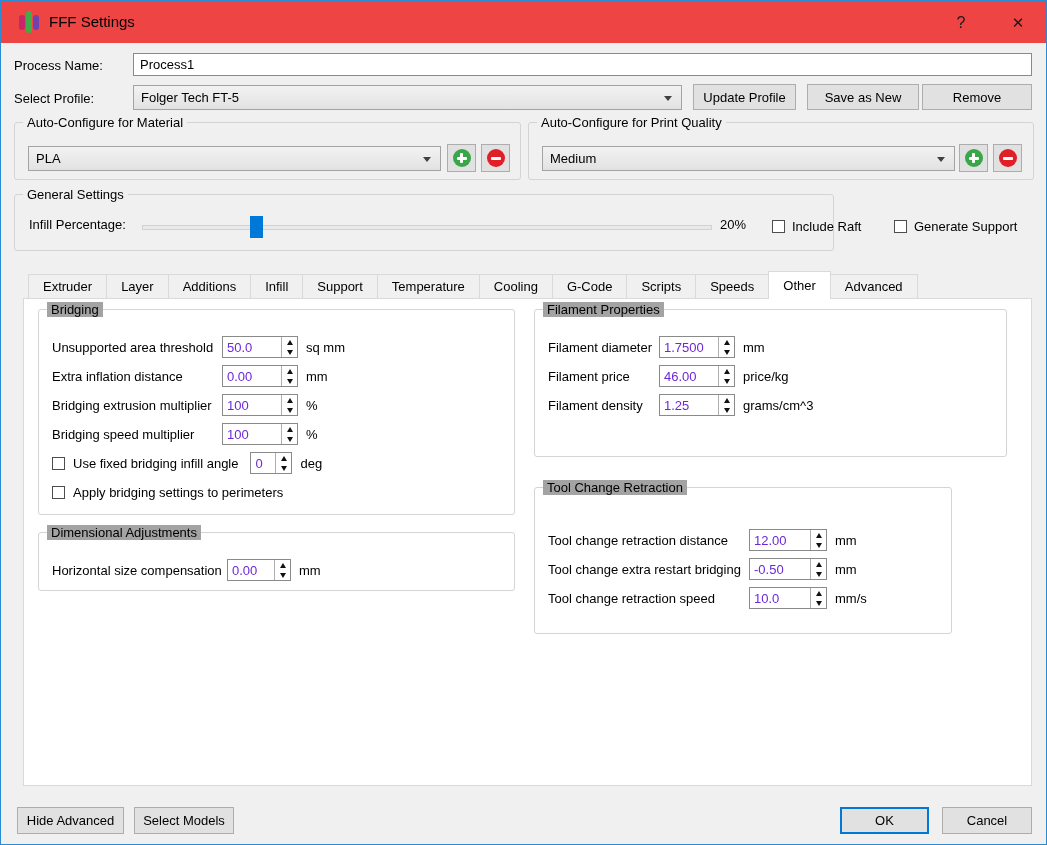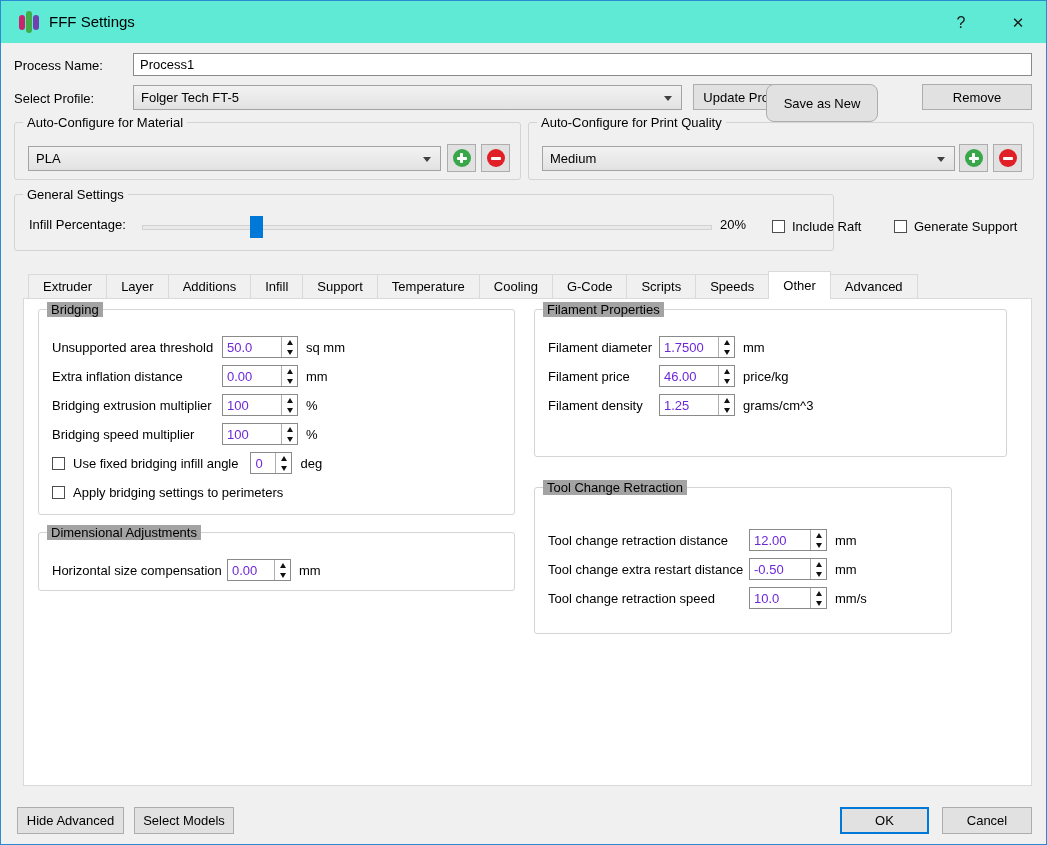--- a/index.html
+++ b/index.html
@@ -3,21 +3,21 @@
 <meta charset="utf-8">
 <style>
   html,body { margin:0; padding:0; background:#cfd8dc; }
   body { font-family:"Liberation Sans", sans-serif; font-size:13px; color:#000; }
   * { box-sizing:border-box; }
 
   .dialog { position:relative; width:1047px; height:845px; background:#f0f0f0;
             border:1px solid #2a8ad4; overflow:hidden; }
 
   
-  .titlebar { position:absolute; left:0; top:0; right:0; height:42px; background:#5eead4; }
+  .titlebar { position:absolute; left:0; top:0; right:0; height:42px; background:#ef4444; }
   .app-icon { position:absolute; left:15px; top:9px; width:26px; height:24px;
               display:flex; align-items:center; justify-content:center; gap:1px; }
   .app-icon .bar { display:block; width:6px; border-radius:3px; }
   .app-icon .b1 { height:15px; background:#c9256d; }
   .app-icon .b2 { height:22px; background:#3fae49; }
   .app-icon .b3 { height:15px; background:#6f42b0; }
   .window-title { position:absolute; left:48px; top:12px; font-size:15px; white-space:nowrap; }
   .title-btn { position:absolute; top:9px; width:26px; height:25px; text-align:center;
                line-height:25px; font-size:16px; color:#1a1a1a; cursor:default; }
   .help-btn  { right:72px; }
@@ -112,21 +112,21 @@
 
   <span class="lbl" style="left:13px; top:57px;">Process Name:</span>
   <input class="textinput" style="left: 132px; top: 52px; width: 899px; height: 23px;" value="Process1">
 
   <span class="lbl" style="left:13px; top:90px;">Select Profile:</span>
   <div class="combo" style="left:132px; top:84px; width:549px; height:25px;">
     <span>Folger Tech FT-5</span>
     <i class="arrow"></i>
   </div>
   <div class="btn" style="left:692px; top:83px; width:103px; height:26px;">Update Profile</div>
-  <div class="btn" style="left:765px; top:83px; width:112px; height:38px;border-radius:8px;">Save as New</div>
+  <div class="btn" style="left:806px; top:83px; width:112px; height:26px;">Save as New</div>
   <div class="btn" style="left:921px; top:83px; width:110px; height:26px;">Remove</div>
 
   <div class="group" style="left:13px; top:121px; width:507px; height:58px;">
     <span class="gtitle">Auto-Configure for Material</span>
     <div class="combo" style="left:13px; top:23px; width:413px; height:25px;">
       <span>PLA</span>
       <i class="arrow"></i>
     </div>
     <div class="iconbtn" style="left:432px; top:21px;">
       <span class="circle green plus"></span>
@@ -351,21 +351,21 @@
                   <i class="tri-up"></i>
                 </span>
               <span class="sb">
                   <i class="tri-down"></i>
                 </span>
             </span>
           </span>
           <span class="funit">mm</span>
         </div>
         <div class="frow">
-          <span class="flabel lw201">Tool change extra restart distance</span>
+          <span class="flabel lw201">Tool change extra restart bridging</span>
           <span class="spin w78">
             <input value="-0.50" style="">
             <span class="btns">
               <span class="sb">
                   <i class="tri-up"></i>
                 </span>
               <span class="sb">
                   <i class="tri-down"></i>
                 </span>
             </span>

